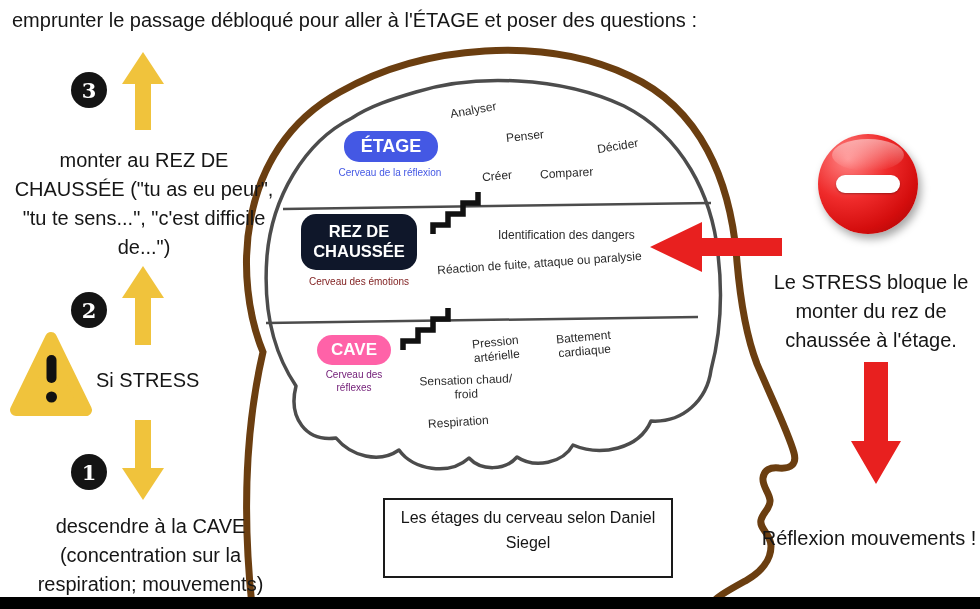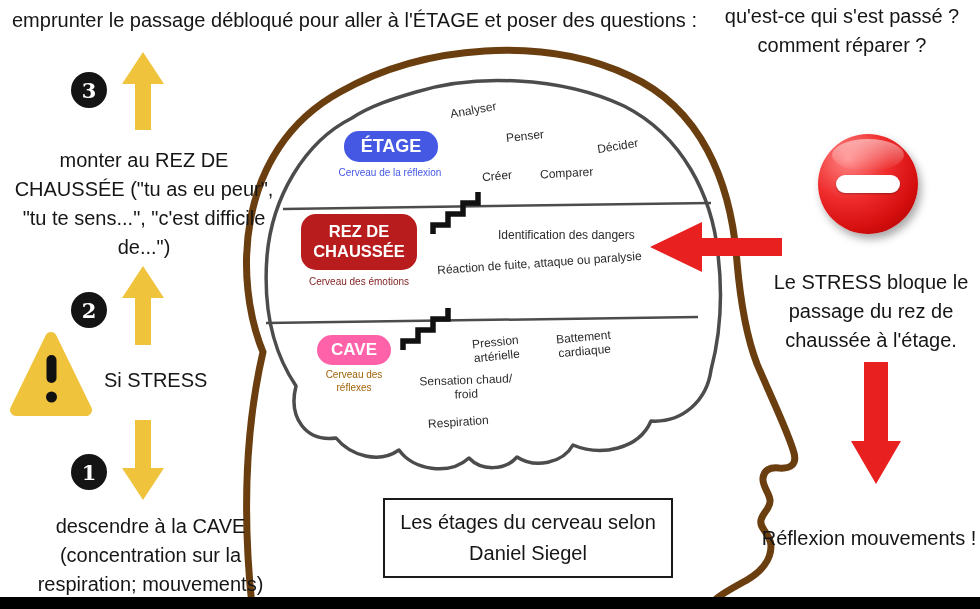--- a/index.html
+++ b/index.html
@@ -23,22 +23,22 @@
 
   .noentry { position:absolute; left:818px; top:134px; width:100px; height:100px; border-radius:50%;
     background: radial-gradient(circle at 30% 25%, #ff8585 0%, #ef2b2b 40%, #d40d0d 70%, #9e0404 100%);
     box-shadow: 3px 5px 8px rgba(0,0,0,.35); }
   .noentry::before { content:''; position:absolute; left:14px; top:5px; width:72px; height:32px;
     border-radius:50%; background: linear-gradient(rgba(255,255,255,.5), rgba(255,255,255,0)); }
   .noentry .bar { position:absolute; left:18px; top:41px; width:64px; height:18px;
     background:#fff; border-radius:9px; box-shadow: 0 1px 2px rgba(0,0,0,.3); }
 
   .caption-box { position:absolute; left:383px; top:498px; width:290px; height:80px;
-    border:2px solid #1a1a1a; background:#fff; display:flex; align-items:center; justify-content:center;
-    text-align:center; font-size:20px; line-height:1.55; color:#161616; }
+    border:2px solid #1a1a1a; background:#fff; display:flex; justify-content:center;
+    text-align:center; font-size:16px; line-height:1.55; padding:6px; color:#161616; }
 
   .bottom-bar { position:absolute; left:0; top:597px; width:980px; height:12px; background:#000; }
 </style>
 </head>
 <body>
 
 <div class="stage">
 
   <svg width="980" height="609" viewBox="0 0 980 609" class="abs" style="left:0;top:0">
 
@@ -66,60 +66,58 @@
 
     <path d="M 51 338 L 86 410 L 16 410 Z" fill="#f0c33c" stroke="#f0c33c" stroke-width="12" stroke-linejoin="round"></path>
     <rect x="46.5" y="355" width="10" height="28" rx="5" fill="#111"></rect>
     <circle cx="51.5" cy="397" r="5.5" fill="#111"></circle>
 
     <polygon points="650,247 702,222 702,238 782,238 782,256 702,256 702,272" fill="#e8201f"></polygon>
     <polygon points="876,484 851,441 864,441 864,362 888,362 888,441 901,441" fill="#e8201f"></polygon>
   </svg>
 
   <div class="abs txt nowrap" style="left:12px; top:6px;">emprunter le passage débloqué pour aller à l'ÉTAGE et poser des questions :</div>
-  <div class="abs txt center preline" style="left:712px; top:2px; width:260px;">qu'est-ce qui s'est passé ?
-comment réparer ?</div>
 
   <div class="numcircle" style="left:71px; top:72px;">3</div>
   <div class="abs txt center" style="left:10px; top:146px; width:268px;">monter au REZ DE CHAUSSÉE ("tu as eu peur", "tu te sens...", "c'est difficile de...")</div>
 
   <div class="numcircle" style="left:71px; top:292px;">2</div>
-  <div class="abs txt" style="left:104px; top:366px;">Si STRESS</div>
+  <div class="abs txt" style="left:96px; top:366px;">Si STRESS</div>
 
   <div class="numcircle" style="left:71px; top:454px;">1</div>
   <div class="abs txt center" style="left:8px; top:512px; width:285px;">descendre à la CAVE (concentration sur la respiration; mouvements)</div>
 
   <div class="floor-box" style="left:344px; top:131px; width:94px; height:31px; background:#4458e4; font-size:18px;">ÉTAGE</div>
   <div class="floor-sub" style="left:330px; top:167px; width:120px; color:#4458e4;">Cerveau de la réflexion</div>
 
-  <div class="floor-box" style="left:301px; top:214px; width:116px; height:56px; background:#b91c1c; font-size:16.5px;">REZ DE CHAUSSÉE</div>
+  <div class="floor-box" style="left:301px; top:214px; width:116px; height:56px; background:#0f172a; font-size:16.5px;">REZ DE CHAUSSÉE</div>
   <div class="floor-sub" style="left:305px; top:276px; width:108px; color:#7f1d1d;">Cerveau des émotions</div>
 
   <div class="floor-box" style="left:317px; top:335px; width:74px; height:30px; background:#ff62a8; font-size:17px;">CAVE</div>
-  <div class="floor-sub" style="left:310px; top:369px; width:88px; color:#a16207;">Cerveau des réflexes</div>
+  <div class="floor-sub" style="left:310px; top:369px; width:88px; color:#701a75;">Cerveau des réflexes</div>
 
   <div class="bword" style="left:450px; top:103px; transform:rotate(-10deg);">Analyser</div>
   <div class="bword" style="left:506px; top:129px; transform:rotate(-6deg);">Penser</div>
   <div class="bword" style="left:597px; top:139px; transform:rotate(-9deg);">Décider</div>
   <div class="bword" style="left:482px; top:169px; transform:rotate(-5deg);">Créer</div>
   <div class="bword" style="left:540px; top:166px; transform:rotate(-3deg);">Comparer</div>
 
   <div class="bword" style="left:498px; top:228px;">Identification des dangers</div>
   <div class="bword" style="left:437px; top:256px; transform:rotate(-4deg);">Réaction de fuite, attaque ou paralysie</div>
 
   <div class="bword center" style="left:460px; top:335px; width:72px; white-space:normal; transform:rotate(-6deg);">Pression artérielle</div>
   <div class="bword center" style="left:545px; top:330px; width:78px; white-space:normal; transform:rotate(-5deg);">Battement cardiaque</div>
   <div class="bword center" style="left:413px; top:373px; width:106px; white-space:normal; transform:rotate(-2deg);">Sensation chaud/ froid</div>
   <div class="bword" style="left:428px; top:415px; transform:rotate(-4deg);">Respiration</div>
 
   <div class="noentry">
     <div class="bar"></div>
   </div>
 
-  <div class="abs txt center" style="left:765px; top:268px; width:212px;">Le STRESS bloque le passage du rez de chaussée à l'étage.</div>
+  <div class="abs txt center" style="left:765px; top:268px; width:212px;">Le STRESS bloque le monter du rez de chaussée à l'étage.</div>
   <div class="abs txt center" style="left:760px; top:524px; width:218px;">Réflexion mouvements !</div>
 
   <div class="caption-box">
     <span>Les étages du cerveau selon Daniel Siegel</span>
   </div>
 
   <div class="bottom-bar"></div>
 </div>
 
 </body></html>

